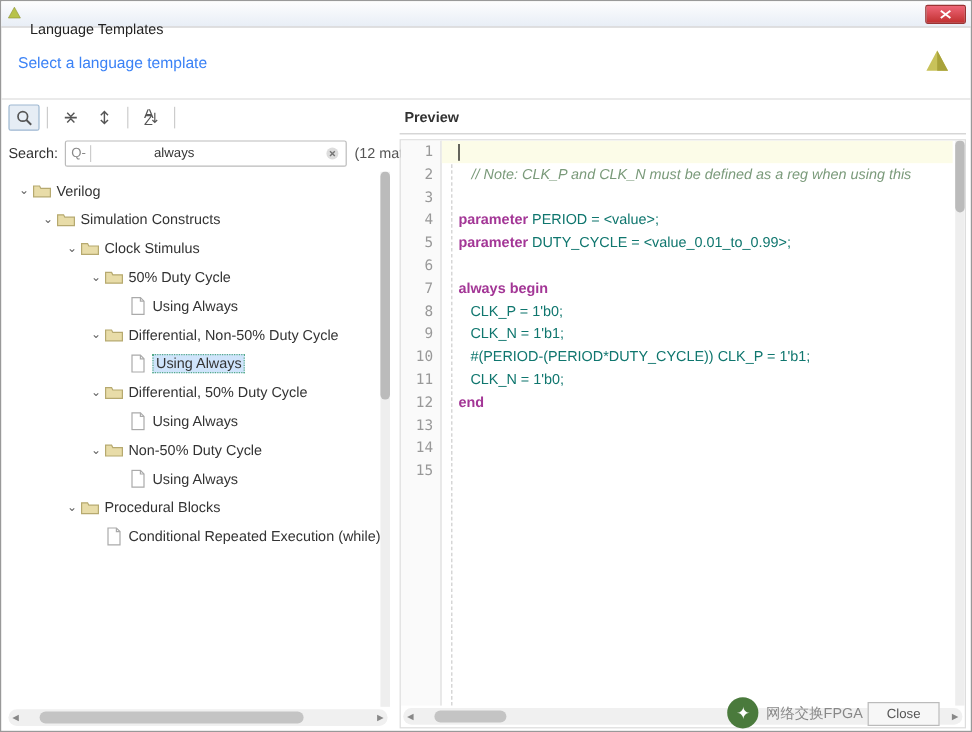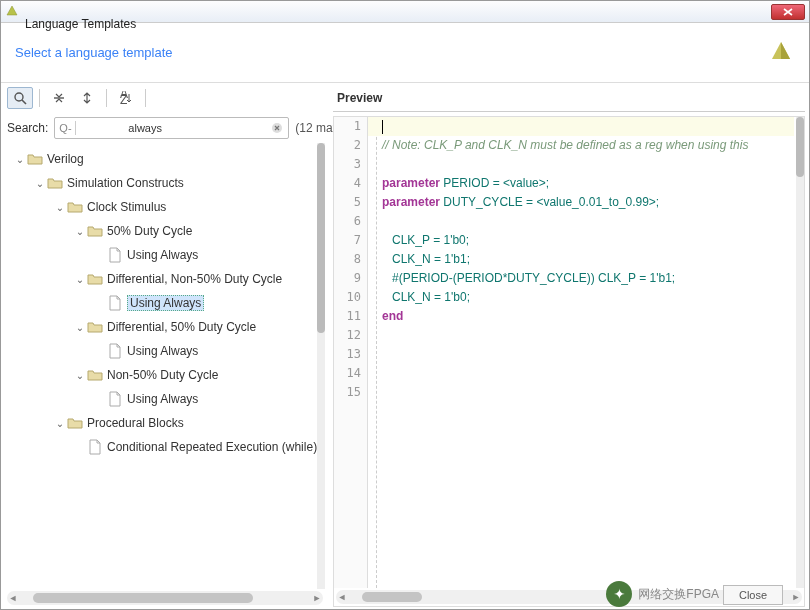--- a/index.html
+++ b/index.html
@@ -41,21 +41,21 @@
 .vscroll { position: absolute; right: 0; top: 0; bottom: 18px; width: 8px; background: #eee; }
 .vscroll .vthumb { width: 8px; background: #bbb; border-radius: 4px; position: absolute; }
 .code-wrap { flex: 1; position: relative; border: 1px solid #ddd; margin-top: 4px; overflow: hidden; }
 .gutter { position: absolute; left: 0; top: 0; bottom: 18px; width: 34px; background: #fafafa; border-right: 1px solid #ddd; }
 .gutter .ln { height: 19px; text-align: right; padding-right: 6px; color: #999; font-family: Consolas, monospace; font-size: 12px; line-height: 19px; }
 .code { position: absolute; left: 34px; right: 10px; top: 0; bottom: 18px; overflow: hidden; }
 .margin-line { position: absolute; left: 42px; top: 0; bottom: 18px; border-left: 1px dashed #ccc; }
 .code-line { height: 19px; line-height: 19px; font-family: Consolas, monospace; font-size: 12px; padding-left: 14px; white-space: pre; }
 .code-line.hl { background: #fcfce8; }
 .cursor { display: inline-block; width: 1px; height: 14px; background: #000; vertical-align: middle; }
-.cmt { color: #7a9a7a; font-style: italic; }
+.cmt { color: #7a9a7a; font-style: italic; margin-left: 11px; }
 .kw { color: #a33696; font-weight: bold; }
 .plain { color: #0f766e; }
 .close-dlg { position: absolute; right: 26px; bottom: 4px; width: 60px; height: 20px; border: 1px solid #bbb; background: #f7f7f7; color: #555; font-size: 11px; display: flex; align-items: center; justify-content: center; }
 .watermark { position: absolute; right: 90px; bottom: 2px; display: flex; align-items: center; gap: 6px; color: #888; font-size: 12px; }
 .wm-circle { width: 26px; height: 26px; border-radius: 50%; background: #4a7a3c; color: #fff; display: flex; align-items: center; justify-content: center; font-size: 14px; }
 svg { display: block; }
 </style>
 </head>
 <body>
 
@@ -286,20 +286,21 @@
           <div class="ln">15</div>
         </div>
       <div class="margin-line"></div>
       <div class="code" id="code">
           <div class="code-line hl"><span class="cursor"></span></div>
           <div class="code-line"><span class="cmt">// Note: CLK_P and CLK_N must be defined as a reg when using this</span></div>
           <div class="code-line"></div>
           <div class="code-line"><span class="kw">parameter</span><span class="plain"> PERIOD = &lt;value&gt;;</span></div>
           <div class="code-line"><span class="kw">parameter</span><span class="plain"> DUTY_CYCLE = &lt;value_0.01_to_0.99&gt;;</span></div>
           <div class="code-line"></div>
+          <div class="code-line"><span class="kw">always begin</span></div>
           <div class="code-line"><span class="plain">   CLK_P = 1'b0;</span></div>
           <div class="code-line"><span class="plain">   CLK_N = 1'b1;</span></div>
           <div class="code-line"><span class="plain">   #(PERIOD-(PERIOD*DUTY_CYCLE)) CLK_P = 1'b1;</span></div>
           <div class="code-line"><span class="plain">   CLK_N = 1'b0;</span></div>
           <div class="code-line"><span class="kw">end</span></div>
           <div class="code-line"></div>
           <div class="code-line"></div>
         </div>
       <div class="vscroll">
           <div class="vthumb" style="top:0;height:60px"></div>

